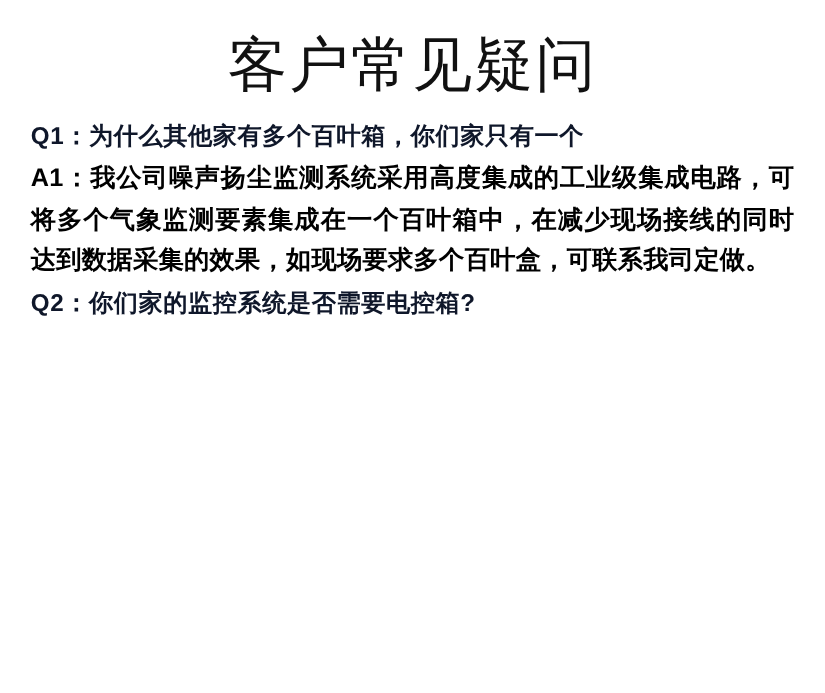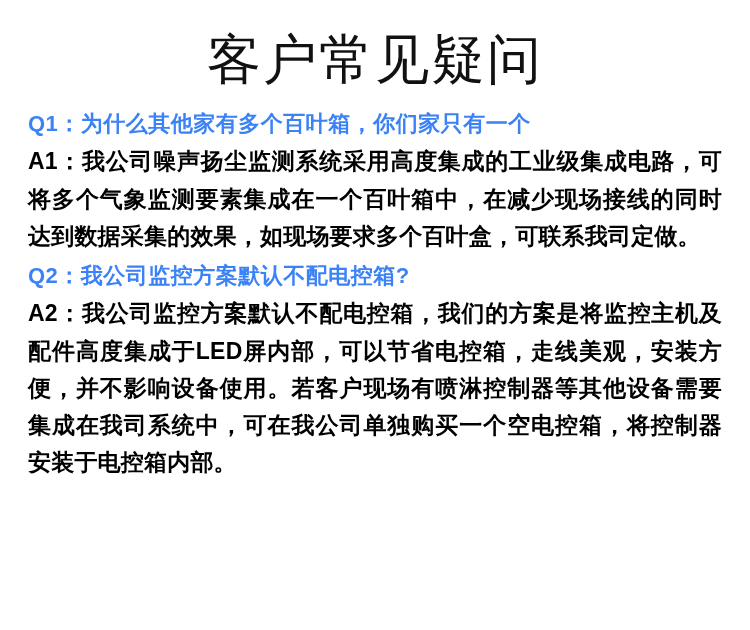--- a/index.html
+++ b/index.html
@@ -27,21 +27,21 @@
     font-weight: normal;
     letter-spacing: 2px;
     color: #111111;
     margin: 30px 0 18px 0;
     line-height: 1.1;
   }
   .qa-block {
     margin-bottom: 2px;
   }
   .question {
-    color: #3b82f6;
+    color: #0f172a;
     font-size: 22px;
     font-weight: bold;
     line-height: 1.55;
     margin: 4px 0 2px 0;
     letter-spacing: 0.5px;
   }
   .answer {
     color: #000000;
     font-size: 23px;
     font-weight: bold;
@@ -58,17 +58,16 @@
 <div class="page">
 
   <h1 class="title">客户常见疑问</h1>
 
   <div class="qa-block">
     <p class="question">Q1：为什么其他家有多个百叶箱，你们家只有一个</p>
     <p class="answer">A1：我公司噪声扬尘监测系统采用高度集成的工业级集成电路，可将多个气象监测要素集成在一个百叶箱中，在减少现场接线的同时达到数据采集的效果，如现场要求多个百叶盒，可联系我司定做。</p>
   </div>
 
   <div class="qa-block">
-    <p class="question">Q2：我公司监控方案默认不配电控箱?</p>
-    <p class="answer">A2：我公司监控方案默认不配电控箱，我们的方案是将监控主机及配件高度集成于LED屏内部，可以节省电控箱，走线美观，安装方便，并不影响设备使用。若客户现场有喷淋控制器等其他设备需要集成在我司系统中，可在我公司单独购买一个空电控箱，将控制器安装于电控箱内部。</p>
+    <p class="question">Q2：你们家的监控系统是否需要电控箱?</p>
   </div>
 
 </div>
 
 </body></html>

